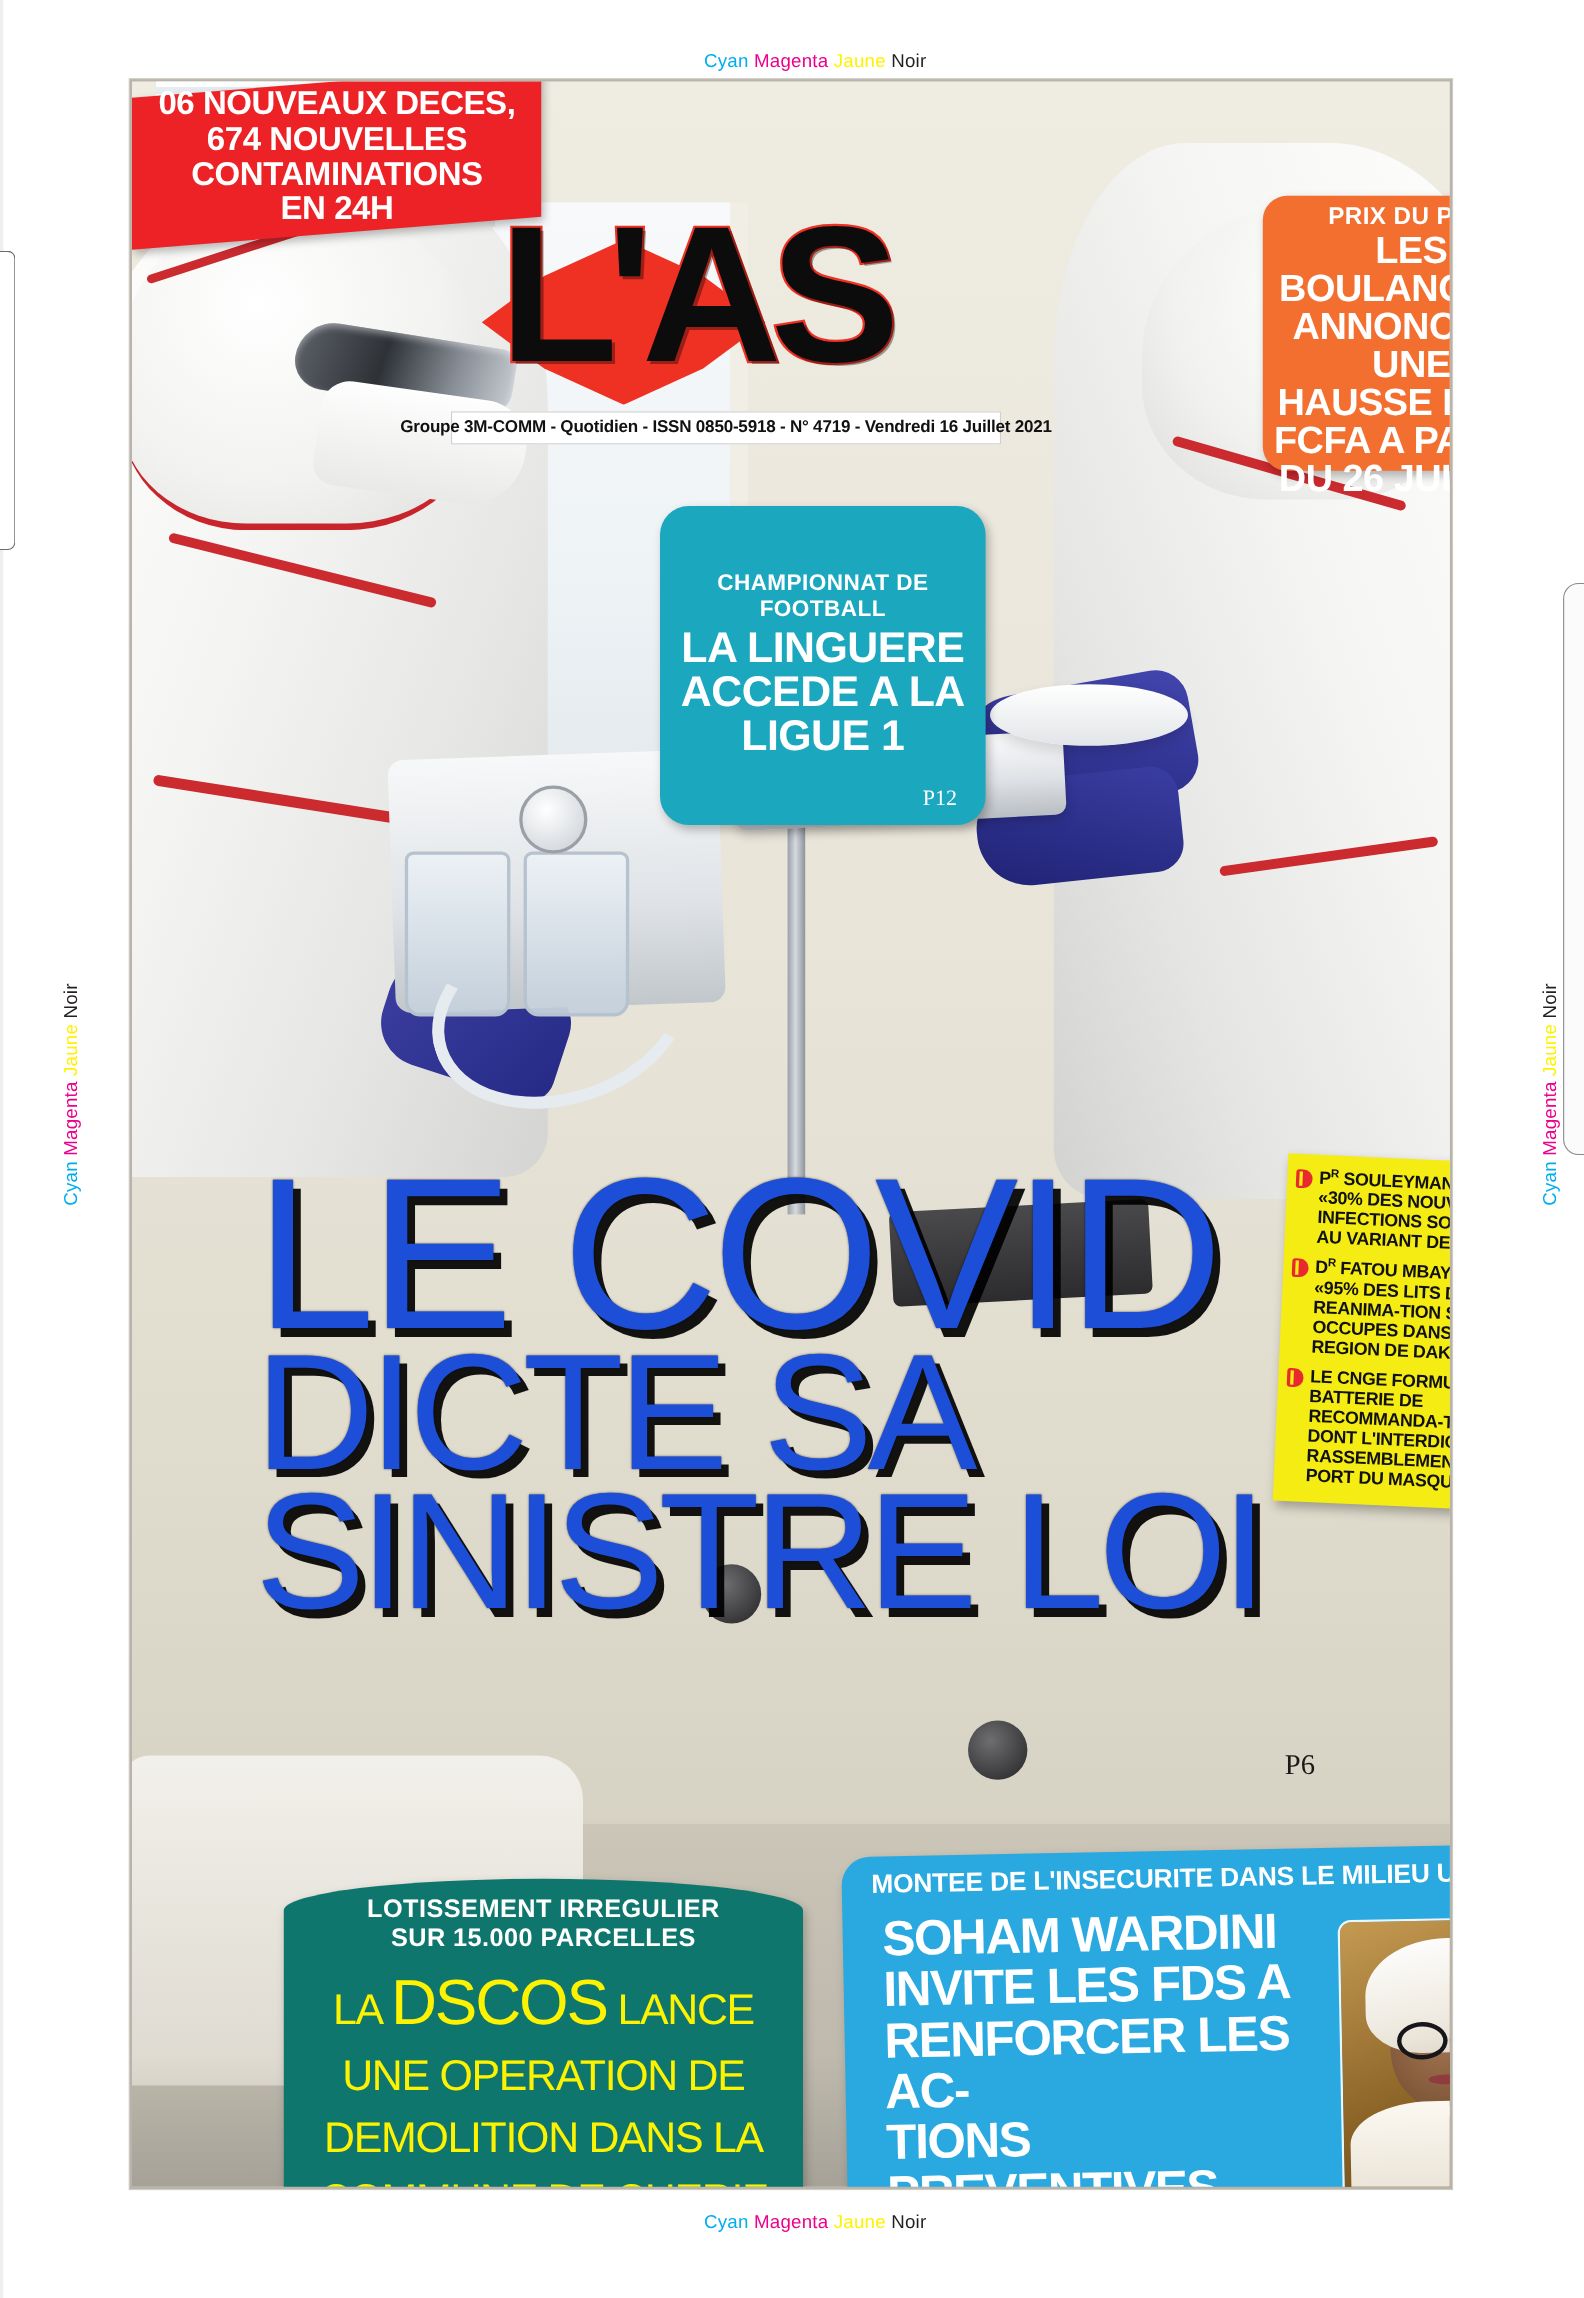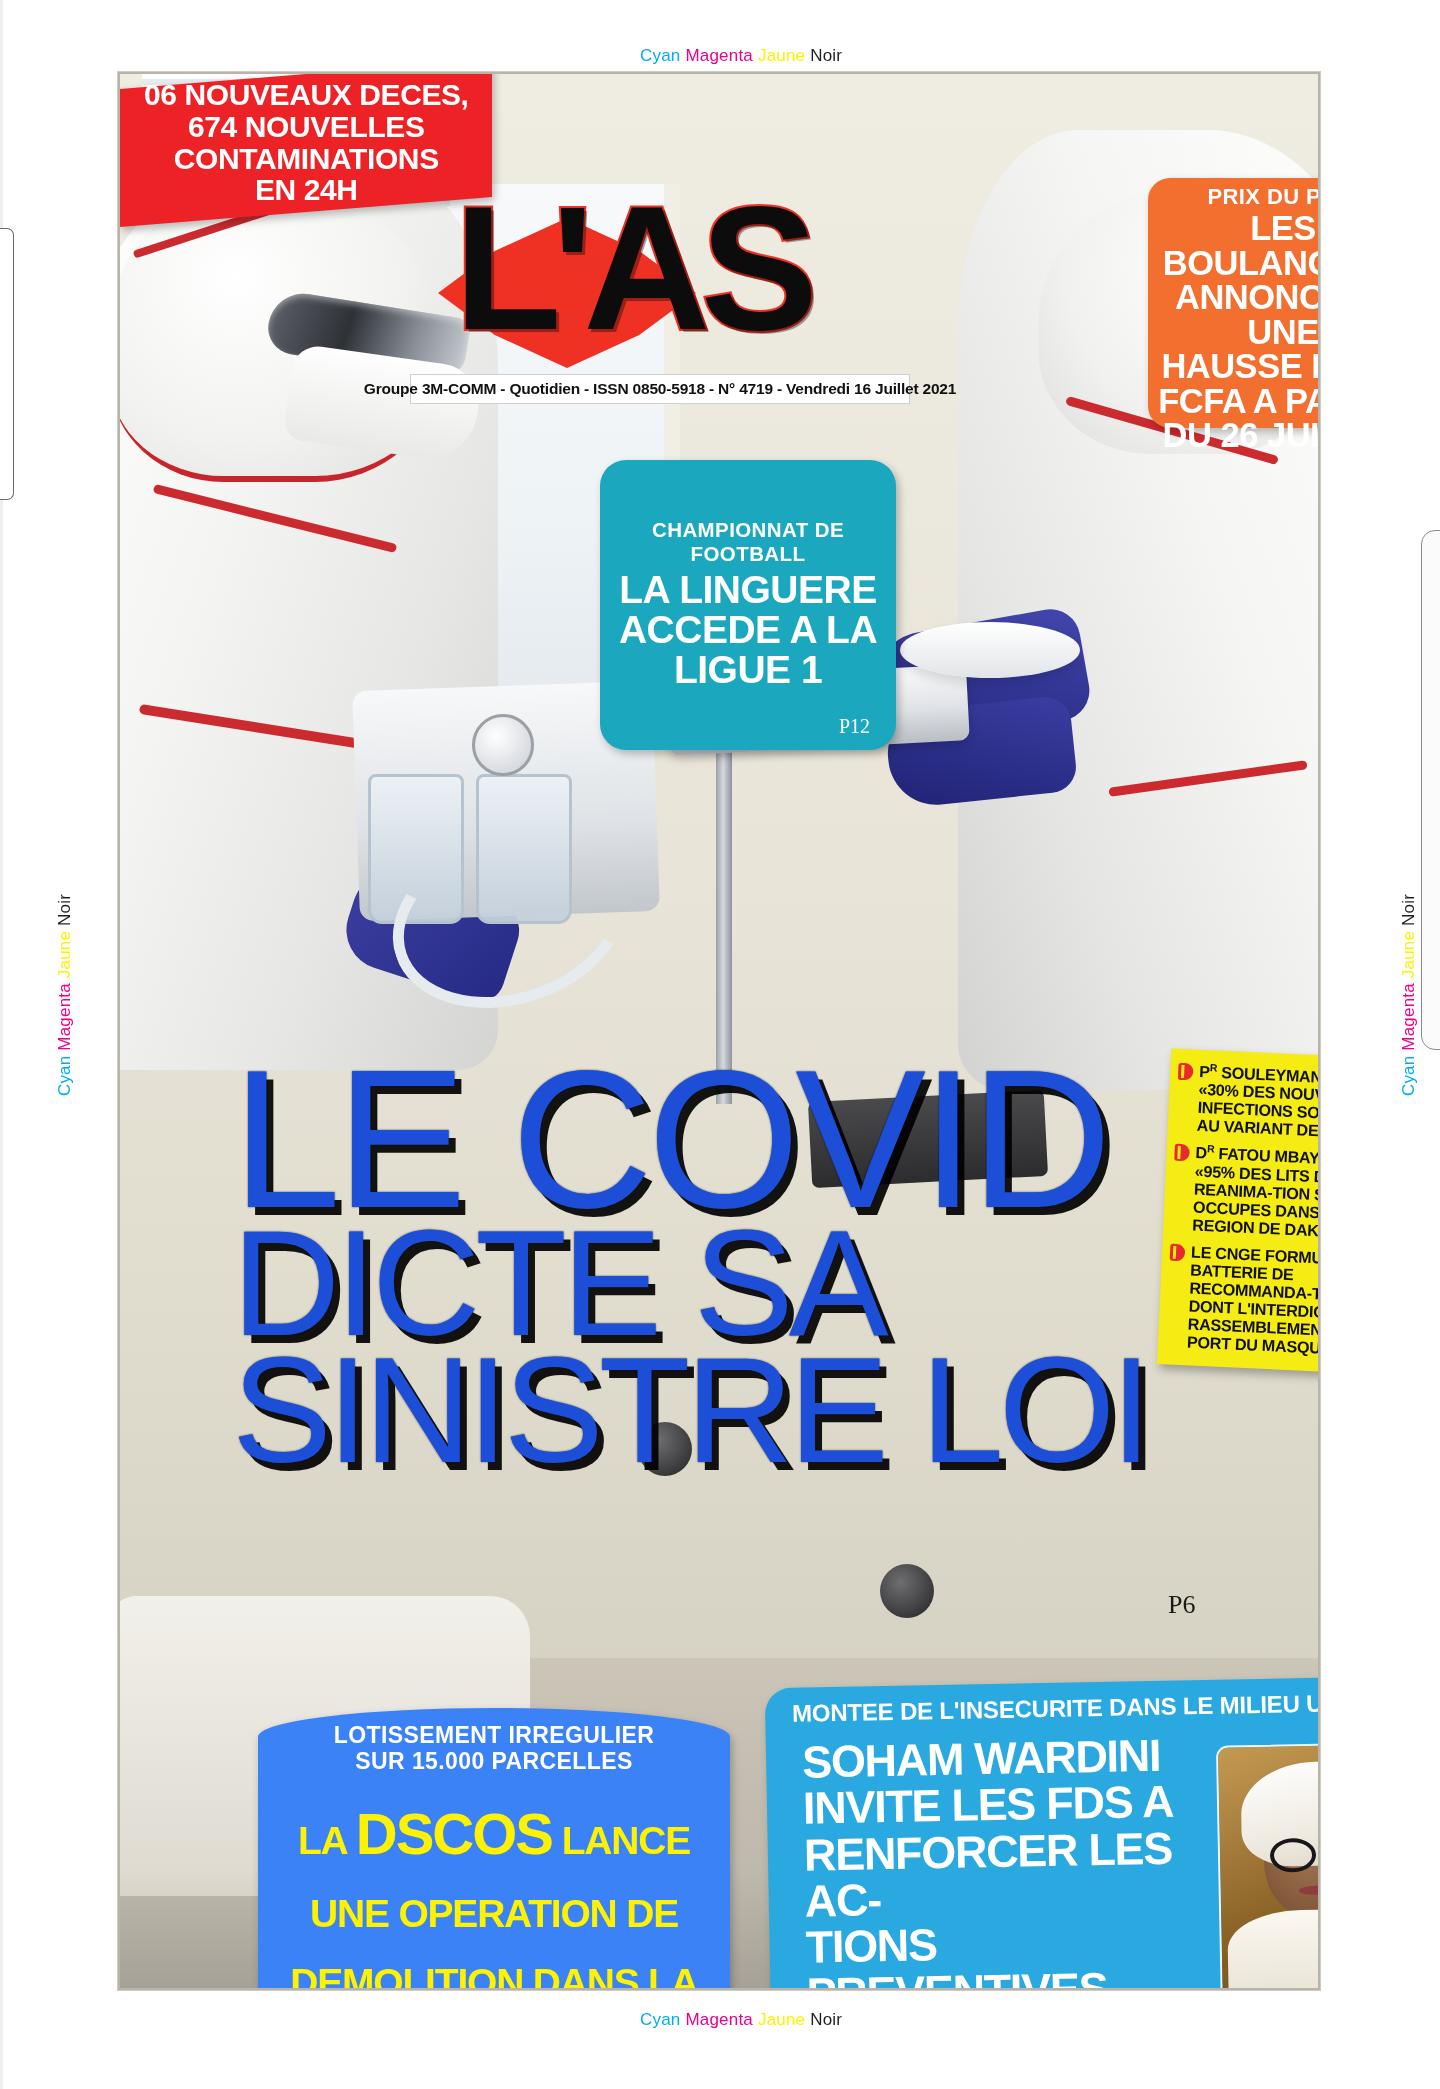--- a/index.html
+++ b/index.html
@@ -318,29 +318,29 @@
   #hl3 { font-size:150px; margin-top:-2px; }
   #hl-page {
     position:absolute; left:1048px; top:1516px;
     font-family:"Liberation Serif", serif; font-size:26px; color:#1a1a1a; font-weight:normal;
   }
 
   
   
   #box-dscos {
     position:absolute; left:138px; top:1634px; width:472px; height:320px;
-    background:#3b82f6;
+    background:#0f766e;
     border-radius: 50% 50% 50% 50% / 9% 9% 9% 9%;
     box-shadow: 2px 4px 9px rgba(0,0,0,.26);
     text-align:center; padding:14px 6px 0 6px; overflow:hidden;
   }
   #box-dscos .kicker { color:#ffffff; font-size:23px; line-height:1.14; }
   #box-dscos .dbody {
-    color:#fdf200; font-weight:bold; text-transform:uppercase;
-    font-size:39px; line-height:1.02; letter-spacing:-1.2px; margin-top:30px;
+    color:#fdf200; font-weight:normal; text-transform:uppercase;
+    font-size:39px; line-height:1.02; letter-spacing:-1.2px; margin-top:17px;
   }
   #box-dscos .big { font-size:58px; letter-spacing:-2px; }
 
   
   #box-soham {
     position:absolute; left:648px; top:1608px; width:660px; height:348px;
     background:#29a9e0; border-radius:26px;
     box-shadow: 3px 5px 10px rgba(0,0,0,.26);
     transform: rotate(-1.1deg);
     overflow:hidden;

